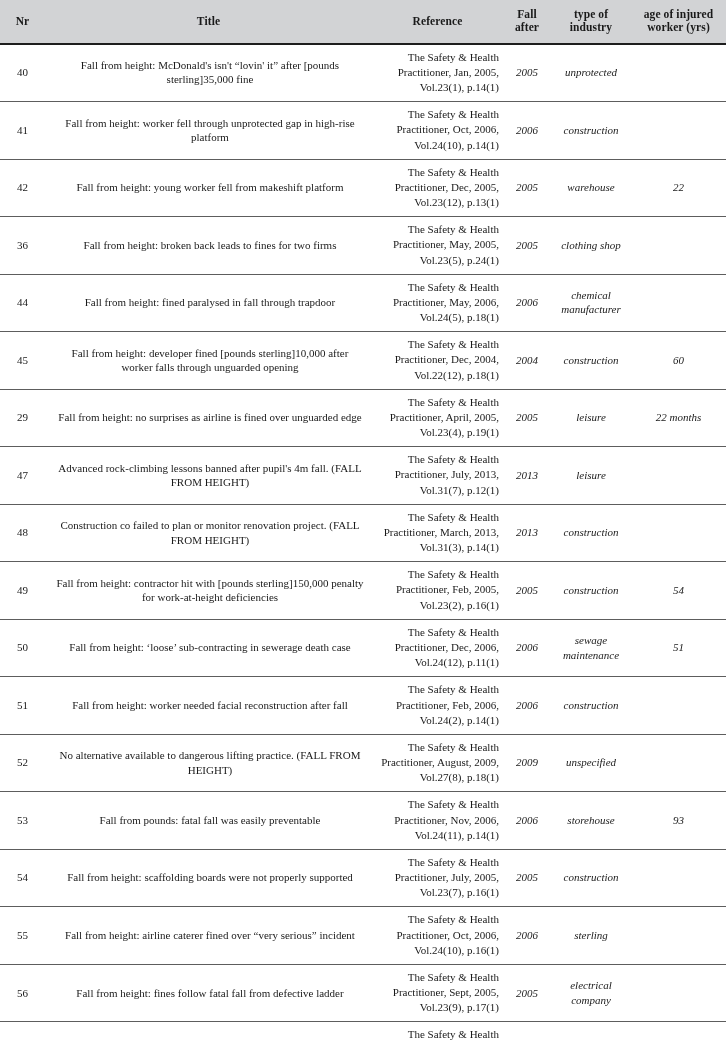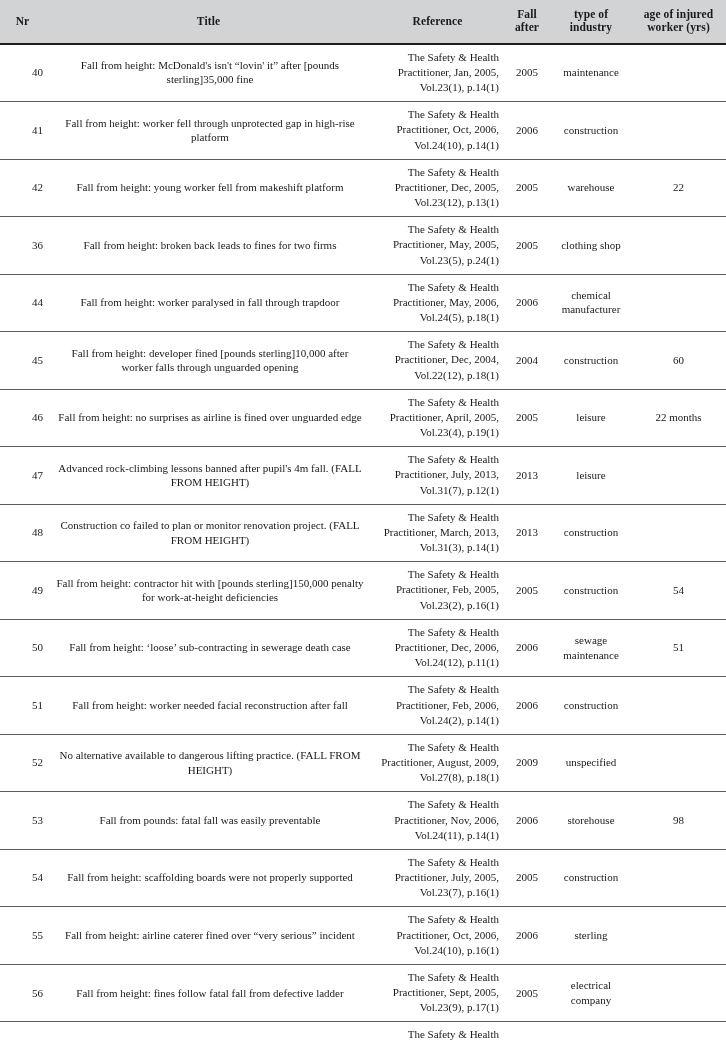--- a/index.html
+++ b/index.html
@@ -50,40 +50,41 @@
     border-bottom: 1px solid #5d5d5d;
     vertical-align: middle;
     line-height: 1.3;
     padding: 5px 4px 6px 4px;
     font-size: 11px;
   }
   tbody tr:last-child td {
     border-bottom: 1.6px solid #2a2a2a;
   }
   td.cell-nr {
-    text-align: right;
+    text-align: center;
     font-size: 11px;
     padding-left: 2px;
     padding-right: 2px;
   }
   td.cell-title {
     text-align: center;
     padding-left: 11px;
     padding-right: 8px;
   }
   td.cell-ref {
     text-align: right;
     padding-left: 7px;
     padding-right: 4px;
     line-height: 1.38;
   }
   td.cell-year,
   td.cell-industry,
   td.cell-age {
     text-align: center;
+    font-style: italic;
   }
   td.cell-industry {
     line-height: 1.3;
   }
 </style>
 </head>
 <body>
 
 <div id="table-wrap">
   <table class="data-table">
@@ -113,21 +114,21 @@
           <span>worker (yrs)</span>
         </th>
       </tr>
     </thead>
     <tbody id="table-body">
         <tr>
           <td class="cell-nr">40</td>
           <td class="cell-title">Fall from height: McDonald's isn't “lovin' it” after [pounds sterling]35,000 fine</td>
           <td class="cell-ref">The Safety &amp; Health Practitioner, Jan, 2005, Vol.23(1), p.14(1)</td>
           <td class="cell-year">2005</td>
-          <td class="cell-industry">maintenance</td>
+          <td class="cell-industry">unprotected</td>
           <td class="cell-age"></td>
         </tr>
         <tr>
           <td class="cell-nr">41</td>
           <td class="cell-title">Fall from height: worker fell through unprotected gap in high-rise platform</td>
           <td class="cell-ref">The Safety &amp; Health Practitioner, Oct, 2006, Vol.24(10), p.14(1)</td>
           <td class="cell-year">2006</td>
           <td class="cell-industry">construction</td>
           <td class="cell-age"></td>
         </tr>
@@ -142,36 +143,36 @@
         <tr>
           <td class="cell-nr">36</td>
           <td class="cell-title">Fall from height: broken back leads to fines for two firms</td>
           <td class="cell-ref">The Safety &amp; Health Practitioner, May, 2005, Vol.23(5), p.24(1)</td>
           <td class="cell-year">2005</td>
           <td class="cell-industry">clothing shop</td>
           <td class="cell-age"></td>
         </tr>
         <tr>
           <td class="cell-nr">44</td>
-          <td class="cell-title">Fall from height: worker paralysed in fall through trapdoor</td>
+          <td class="cell-title">Fall from height: fined paralysed in fall through trapdoor</td>
           <td class="cell-ref">The Safety &amp; Health Practitioner, May, 2006, Vol.24(5), p.18(1)</td>
           <td class="cell-year">2006</td>
           <td class="cell-industry">chemical manufacturer</td>
           <td class="cell-age"></td>
         </tr>
         <tr>
           <td class="cell-nr">45</td>
           <td class="cell-title">Fall from height: developer fined [pounds sterling]10,000 after worker falls through unguarded opening</td>
           <td class="cell-ref">The Safety &amp; Health Practitioner, Dec, 2004, Vol.22(12), p.18(1)</td>
           <td class="cell-year">2004</td>
           <td class="cell-industry">construction</td>
           <td class="cell-age">60</td>
         </tr>
         <tr>
-          <td class="cell-nr">46</td>
+          <td class="cell-nr">29</td>
           <td class="cell-title">Fall from height: no surprises as airline is fined over unguarded edge</td>
           <td class="cell-ref">The Safety &amp; Health Practitioner, April, 2005, Vol.23(4), p.19(1)</td>
           <td class="cell-year">2005</td>
           <td class="cell-industry">leisure</td>
           <td class="cell-age">22 months</td>
         </tr>
         <tr>
           <td class="cell-nr">47</td>
           <td class="cell-title">Advanced rock-climbing lessons banned after pupil's 4m fall. (FALL FROM HEIGHT)</td>
           <td class="cell-ref">The Safety &amp; Health Practitioner, July, 2013, Vol.31(7), p.12(1)</td>
@@ -218,21 +219,21 @@
           <td class="cell-year">2009</td>
           <td class="cell-industry">unspecified</td>
           <td class="cell-age"></td>
         </tr>
         <tr>
           <td class="cell-nr">53</td>
           <td class="cell-title">Fall from pounds: fatal fall was easily preventable</td>
           <td class="cell-ref">The Safety &amp; Health Practitioner, Nov, 2006, Vol.24(11), p.14(1)</td>
           <td class="cell-year">2006</td>
           <td class="cell-industry">storehouse</td>
-          <td class="cell-age">98</td>
+          <td class="cell-age">93</td>
         </tr>
         <tr>
           <td class="cell-nr">54</td>
           <td class="cell-title">Fall from height: scaffolding boards were not properly supported</td>
           <td class="cell-ref">The Safety &amp; Health Practitioner, July, 2005, Vol.23(7), p.16(1)</td>
           <td class="cell-year">2005</td>
           <td class="cell-industry">construction</td>
           <td class="cell-age"></td>
         </tr>
         <tr>

